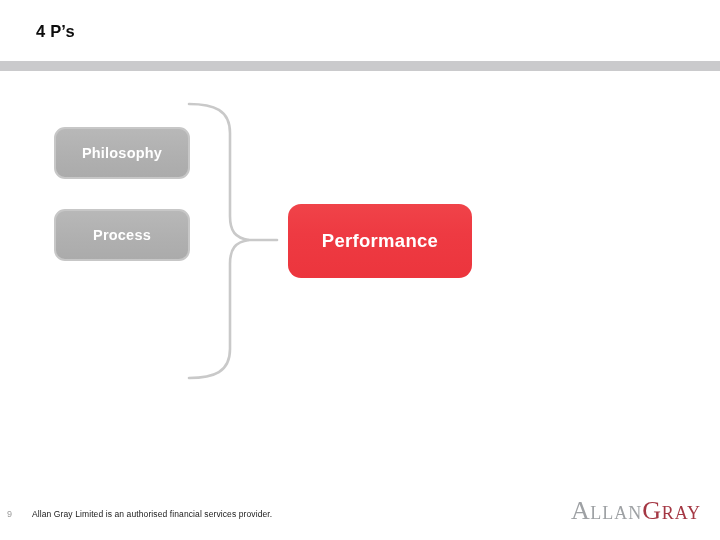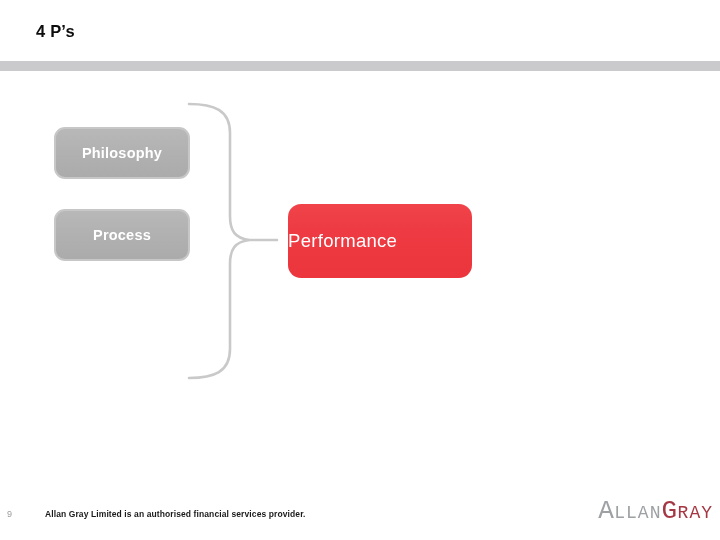--- a/index.html
+++ b/index.html
@@ -64,47 +64,48 @@
     position: absolute;
     left: 288px;
     top: 204px;
     width: 184px;
     height: 74px;
     box-sizing: border-box;
     background: linear-gradient(180deg, #f04349 0%, #ee3a42 40%, #ec353d 100%);
     border-radius: 13px;
     display: flex;
     align-items: center;
+    justify-content: center;
     color: #ffffff;
-    font-weight: normal;
+    font-weight: bold;
     font-size: 18.5px;
     letter-spacing: 0.3px;
   }
   .page-number {
     position: absolute;
     left: 7px;
     top: 509px;
     font-size: 9px;
     color: #9b9b9b;
   }
   .disclaimer {
     position: absolute;
-    left: 45px;
+    left: 32px;
     top: 509px;
     font-size: 8.5px;
-    font-weight: bold;
+    font-weight: normal;
     color: #1a1a1a;
     letter-spacing: 0.1px;
     text-align: center;
   }
   .logo {
     position: absolute;
-    right: 7px;
+    right: 19px;
     top: 498px;
-    font-family: Liberation Mono, monospace;
+    font-family: Liberation Serif, serif;
     white-space: nowrap;
     letter-spacing: 0.5px;
     line-height: 1;
   }
   .logo-init { font-size: 26px; }
   .logo-rest { font-size: 18px; letter-spacing: 1px; }
   .logo-allan { color: #9ea1a4; }
   .logo-gray  { color: #a43743; }
 </style>
 </head>

